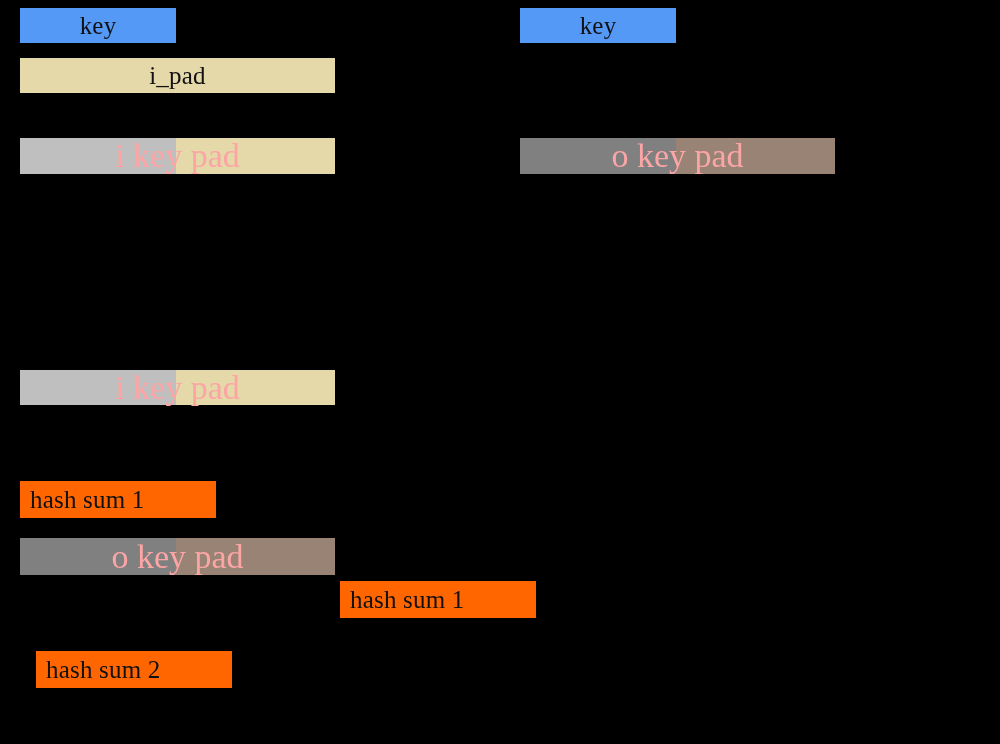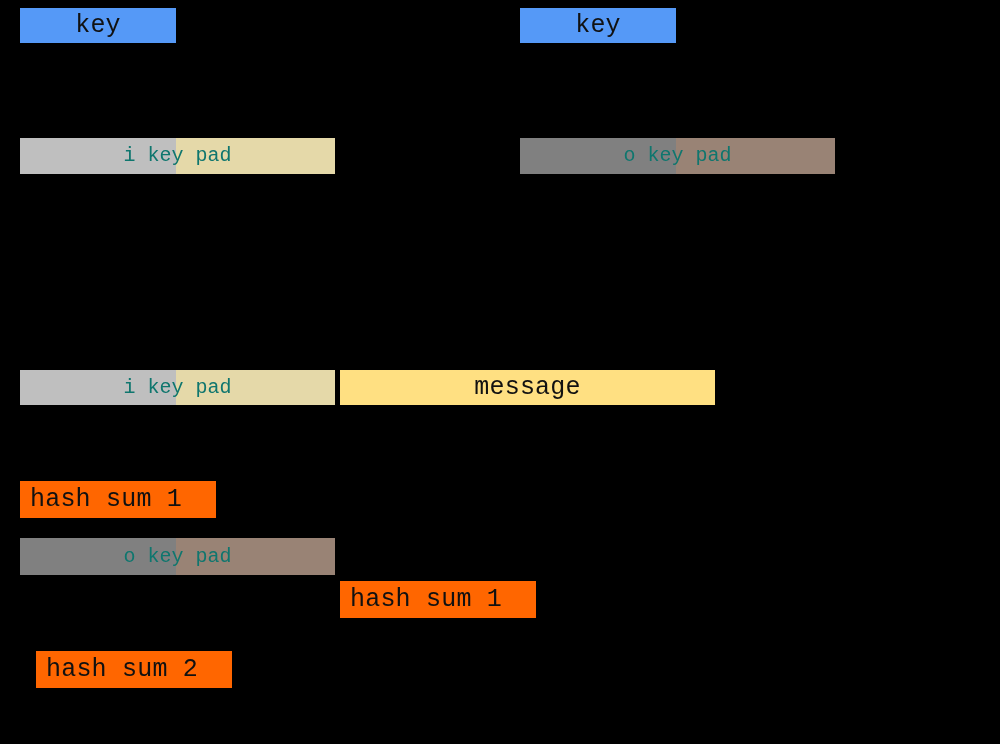--- a/index.html
+++ b/index.html
@@ -6,21 +6,21 @@
     margin: 0;
     padding: 0;
     background: #000000;
   }
   #canvas {
     position: relative;
     width: 1000px;
     height: 744px;
     background: #000000;
     overflow: hidden;
-    font-family: Liberation Mono, monospace;
+    font-family: Liberation Serif, serif;
   }
   .bar {
     position: absolute;
     box-sizing: border-box;
     display: flex;
     align-items: center;
     justify-content: center;
     color: #111111;
     font-size: 25px;
     line-height: 1;
@@ -39,55 +39,55 @@
   }
   .split .caption {
     position: absolute;
     top: 0;
     left: 0;
     right: 0;
     bottom: 0;
     display: flex;
     align-items: center;
     justify-content: center;
-    color: #0f766e;
-    font-size: 20px;
+    color: #fca5a5;
+    font-size: 34px;
     line-height: 1;
     white-space: nowrap;
     pointer-events: none;
     border-radius: 17px;
   }
   .caption-left {
     justify-content: flex-start;
     padding-left: 10px;
     margin-top: 43px;
   }
 </style>
 </head>
 <body>
 
 <div id="canvas">
     <div class="bar" style="left: 20px; top: 8px; width: 156px; height: 35px; background: rgb(85, 153, 247);">key</div>
     <div class="bar" style="left: 520px; top: 8px; width: 156px; height: 35px; background: rgb(85, 153, 247);">key</div>
+    <div class="bar" style="left: 20px; top: 58px; width: 315px; height: 35px; background: rgb(229, 217, 169);">i_pad</div>
     <div class="split" style="left: 20px; top: 138px; width: 315px; height: 36px;">
       <div class="seg" style="width: 156px; background: rgb(191, 191, 191);"></div>
       <div class="seg" style="width: 159px; background: rgb(229, 217, 169);"></div>
       <div class="caption">i key pad</div>
     </div>
     <div class="split" style="left: 520px; top: 138px; width: 315px; height: 36px;">
       <div class="seg" style="width: 156px; background: rgb(128, 128, 128);"></div>
       <div class="seg" style="width: 159px; background: rgb(153, 131, 117);"></div>
       <div class="caption">o key pad</div>
     </div>
     <div class="split" style="left: 20px; top: 370px; width: 315px; height: 35px;">
       <div class="seg" style="width: 156px; background: rgb(191, 191, 191);"></div>
       <div class="seg" style="width: 159px; background: rgb(229, 217, 169);"></div>
       <div class="caption">i key pad</div>
     </div>
-    <div class="bar" style="left: 340px; top: 370px; width: 375px; height: 35px; background: rgb(255, 224, 130);">message</div>
     <div class="bar caption-left" style="left: 20px; top: 438px; width: 196px; height: 37px; background: rgb(255, 102, 0); justify-content: flex-start; padding-left: 10px;">hash sum 1</div>
     <div class="split" style="left: 20px; top: 538px; width: 315px; height: 37px;">
       <div class="seg" style="width: 156px; background: rgb(128, 128, 128);"></div>
       <div class="seg" style="width: 159px; background: rgb(153, 131, 117);"></div>
       <div class="caption">o key pad</div>
     </div>
     <div class="bar caption-left" style="left: 340px; top: 538px; width: 196px; height: 37px; background: rgb(255, 102, 0); justify-content: flex-start; padding-left: 10px;">hash sum 1</div>
     <div class="bar caption-left" style="left: 36px; top: 608px; width: 196px; height: 37px; background: rgb(255, 102, 0); justify-content: flex-start; padding-left: 10px;">hash sum 2</div>
   </div>
 

